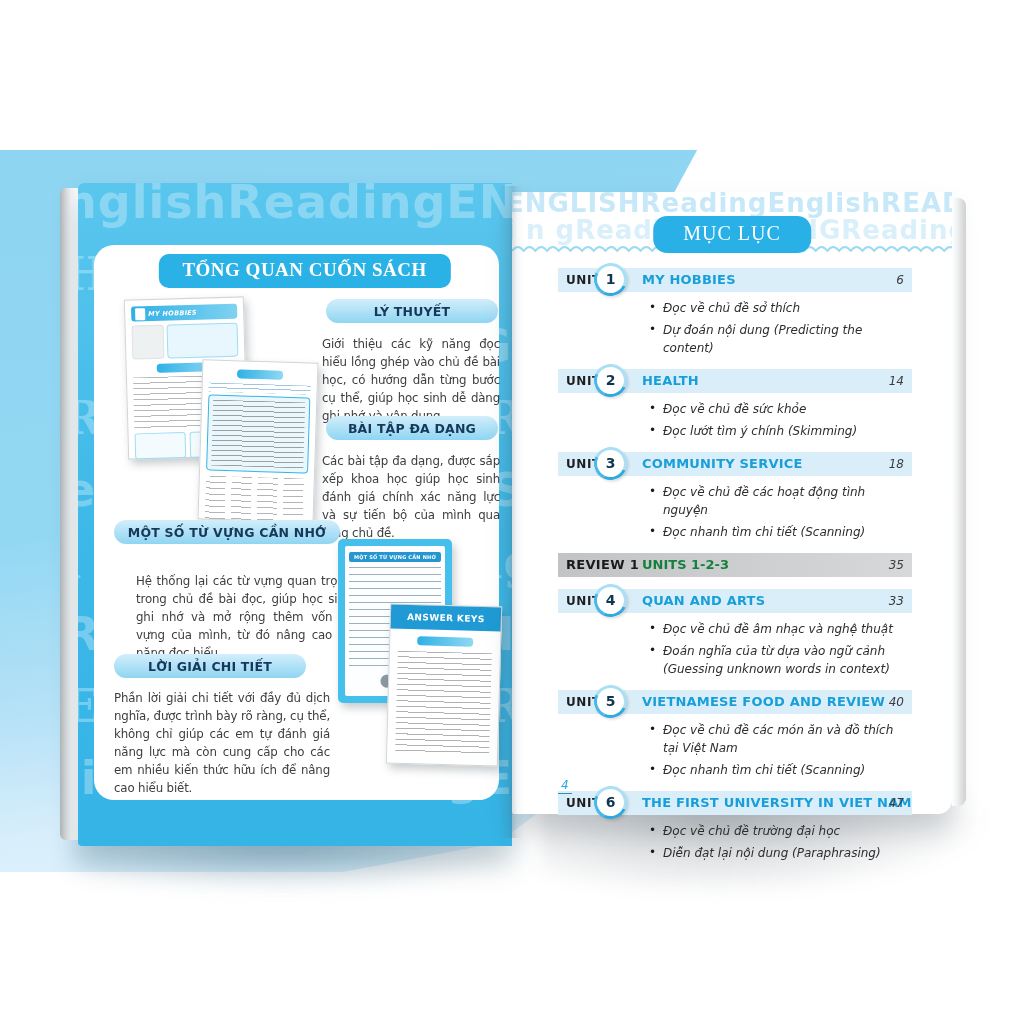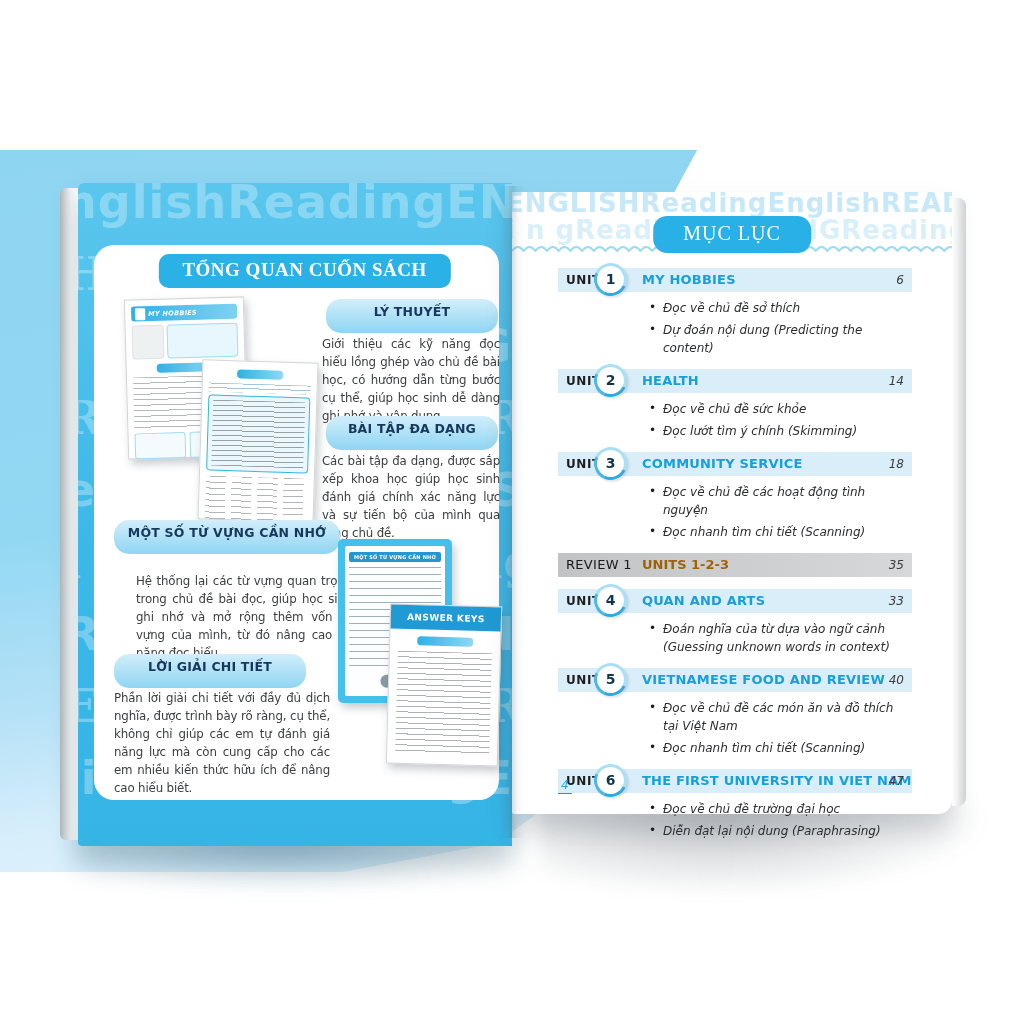--- a/index.html
+++ b/index.html
@@ -24,21 +24,21 @@
   .wm{position:absolute;inset:0;pointer-events:none;}
   .wm .row{position:absolute;left:-14px;white-space:nowrap;font-weight:bold;font-size:46px;
     letter-spacing:1px;color:rgba(255,255,255,.30);}
   .wm .row:nth-child(even){color:rgba(215,243,253,.38);font-family:"DejaVu Serif","Liberation Serif",serif;}
 
   .card{position:absolute;left:16px;top:62px;width:405px;height:555px;background:#fff;border-radius:20px;}
   .title-pill{position:absolute;left:52%;top:9px;transform:translateX(-50%);
     background:#2ab1e6;color:#fff;border-radius:10px;padding:5px 24px 7px;white-space:nowrap;
     font-family:"Liberation Serif","DejaVu Serif",serif;font-weight:bold;font-size:19px;letter-spacing:.5px;}
   .pill{position:absolute;background:linear-gradient(180deg,#d2eefb,#8fd5f2);border-radius:15px;
-    color:#16395b;font-size:12.5px;font-weight:bold;text-align:center;padding:5px 6px 14px;letter-spacing:.2px;
+    color:#16395b;font-size:12.5px;font-weight:bold;text-align:center;padding:5px 6px 4px;letter-spacing:.2px;
     white-space:nowrap;}
   .p-lythuyet{left:232px;top:54px;width:160px;}
   .p-baitap{left:232px;top:171px;width:160px;}
   .p-vocab{left:20px;top:275px;width:214px;}
   .p-loigiai{left:20px;top:409px;width:180px;}
   .par{position:absolute;font-size:11.8px;line-height:1.52;color:#3b3d3f;text-align:justify;letter-spacing:-.15px;}
   .par1{left:228px;top:91px;width:178px;}
   .par2{left:228px;top:208px;width:178px;}
   .par3{left:20px;top:328px;width:216px;margin-left:22px;}
   .par4{left:20px;top:445px;width:216px;}
@@ -105,22 +105,22 @@
   .row-bar.review{background:linear-gradient(90deg,#c2c3c5,#d7d8d9);}
   .u-label{position:absolute;left:2px;top:5px;font-size:12px;font-weight:bold;color:#1d1d1f;letter-spacing:.6px;}
   .u-circle{position:absolute;left:30px;top:-5px;width:33px;height:33px;z-index:2;}
   .u-circle .ring{position:absolute;inset:0;background:#fff;border-radius:50%;box-sizing:border-box;
     border:3px solid #a9e0f6;border-bottom-color:#2fa9e0;border-left-color:#49b8e8;transform:rotate(-20deg);
     box-shadow:1px 2px 3px rgba(0,0,0,.14);}
   .u-circle .num{position:absolute;inset:0;text-align:center;line-height:33px;font-size:14px;font-weight:bold;
     color:#0f3550;font-style:normal;}
   .u-title{position:absolute;left:78px;top:4px;font-size:13px;font-weight:bold;color:#189fd9;letter-spacing:.2px;}
   .u-page{position:absolute;right:8px;top:5px;font-size:12px;font-style:italic;color:#3a3c3e;}
-  .r-label{position:absolute;left:2px;top:4px;font-size:13px;font-weight:normal;color:#1a1a1c;letter-spacing:.3px;}
-  .r-title{position:absolute;left:78px;top:4px;font-size:13px;font-weight:bold;color:#a16207;}
+  .r-label{position:absolute;left:2px;top:4px;font-size:13px;font-weight:bold;color:#1a1a1c;letter-spacing:.3px;}
+  .r-title{position:absolute;left:78px;top:4px;font-size:13px;font-weight:bold;color:#15803d;}
   .bullets{margin:7px 0 0 84px;font-style:italic;}
   .bullet{position:relative;padding-left:15px;font-size:12px;color:#2c2d2f;line-height:1.5;margin-bottom:4px;}
   .bullet::before{content:"•";position:absolute;left:1px;top:-1px;color:#1b1b1d;}
   .pg-num{position:absolute;left:46px;bottom:20px;font-size:12px;font-style:italic;color:#2aa7de;
     border-bottom:1.5px solid #2e8fbe;padding:0 3px 1px;}
 
   .gutter{position:absolute;left:498px;top:186px;width:26px;height:652px;z-index:4;pointer-events:none;
     background:linear-gradient(90deg,rgba(70,100,115,0) 0%,rgba(70,100,115,.10) 40%,rgba(70,100,115,.22) 54%,rgba(70,100,115,.05) 75%,rgba(70,100,115,0) 100%);}
 </style>
 </head>
@@ -285,20 +285,21 @@
       <div class="row-bar"></div>
       <span class="u-label">UNIT</span>
       <span class="u-circle">
         <i class="ring"></i>
         <i class="num">4</i>
       </span>
       <span class="u-title">QUAN AND ARTS</span>
       <span class="u-page">33</span>
     </div>
     <div class="bullets">
+            <div class="bullet">Đọc về chủ đề âm nhạc và nghệ thuật</div>
             <div class="bullet">Đoán nghĩa của từ dựa vào ngữ cảnh (Guessing unknown words in context)</div>
           </div>
   </div>
 
   <div class="toc-group">
     <div class="toc-row">
       <div class="row-bar"></div>
       <span class="u-label">UNIT</span>
       <span class="u-circle">
         <i class="ring"></i>

